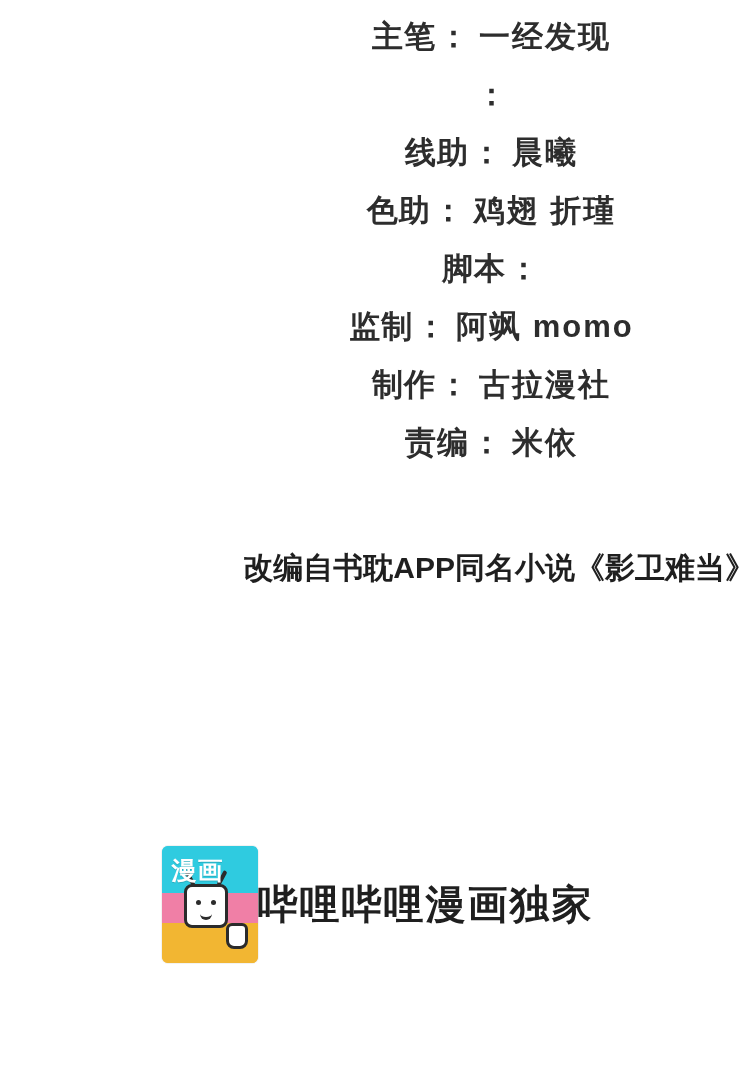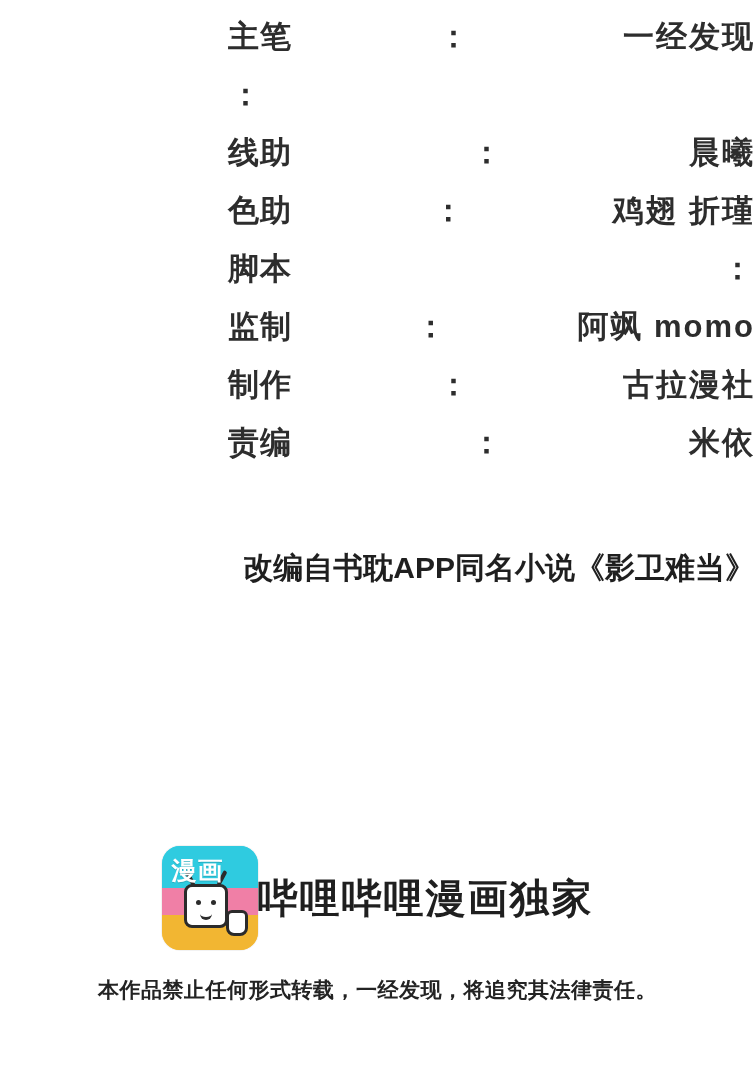--- a/index.html
+++ b/index.html
@@ -26,21 +26,21 @@
   .credits {
     position: absolute;
     top: 0;
     left: 0;
     width: 755px;
     padding-top: 8px;
   }
   .credit-row {
     display: flex;
     align-items: baseline;
-    justify-content: space-between;
+    justify-content: center;
     padding-left: 228px;
     height: 58px;
     line-height: 58px;
     white-space: nowrap;
   }
   .credit-label {
     font-size: 31px;
     font-weight: 700;
     letter-spacing: 1px;
     color: #2d2d2d;
@@ -77,22 +77,22 @@
     position: absolute;
     top: 846px;
     left: 0;
     width: 755px;
     display: flex;
     align-items: center;
     justify-content: center;
   }
   .brand-logo {
     width: 96px;
-    height: 104px;
-    border-radius: 18px;
+    height: 117px;
+    border-radius: 6px;
     position: relative;
     overflow: hidden;
     background: linear-gradient(160deg, #3ad6e8 0%, #2ec5dd 38%, #f5a0c0 38%, #f07ea8 62%, #f3c24a 62%, #f0b32f 100%);
     flex: 0 0 auto;
     box-shadow: 0 0 0 1px rgba(0,0,0,0.05);
   }
   .brand-logo .stripe-a {
     position: absolute;
     left: 0; top: 0;
     width: 100%; height: 40%;
@@ -261,15 +261,14 @@
       <div class="ear-l"></div>
       <div class="ear-r"></div>
       <div class="mascot">
         <div class="mouth"></div>
       </div>
       <div class="hand"></div>
     </div>
     <div class="brand-text">哔哩哔哩漫画独家</div>
   </div>
 
-  <div class="notice">本作品禁止任何形式转载，一经发现，将追究其法律责任。</div>
 
 </div>
 
 </body></html>

